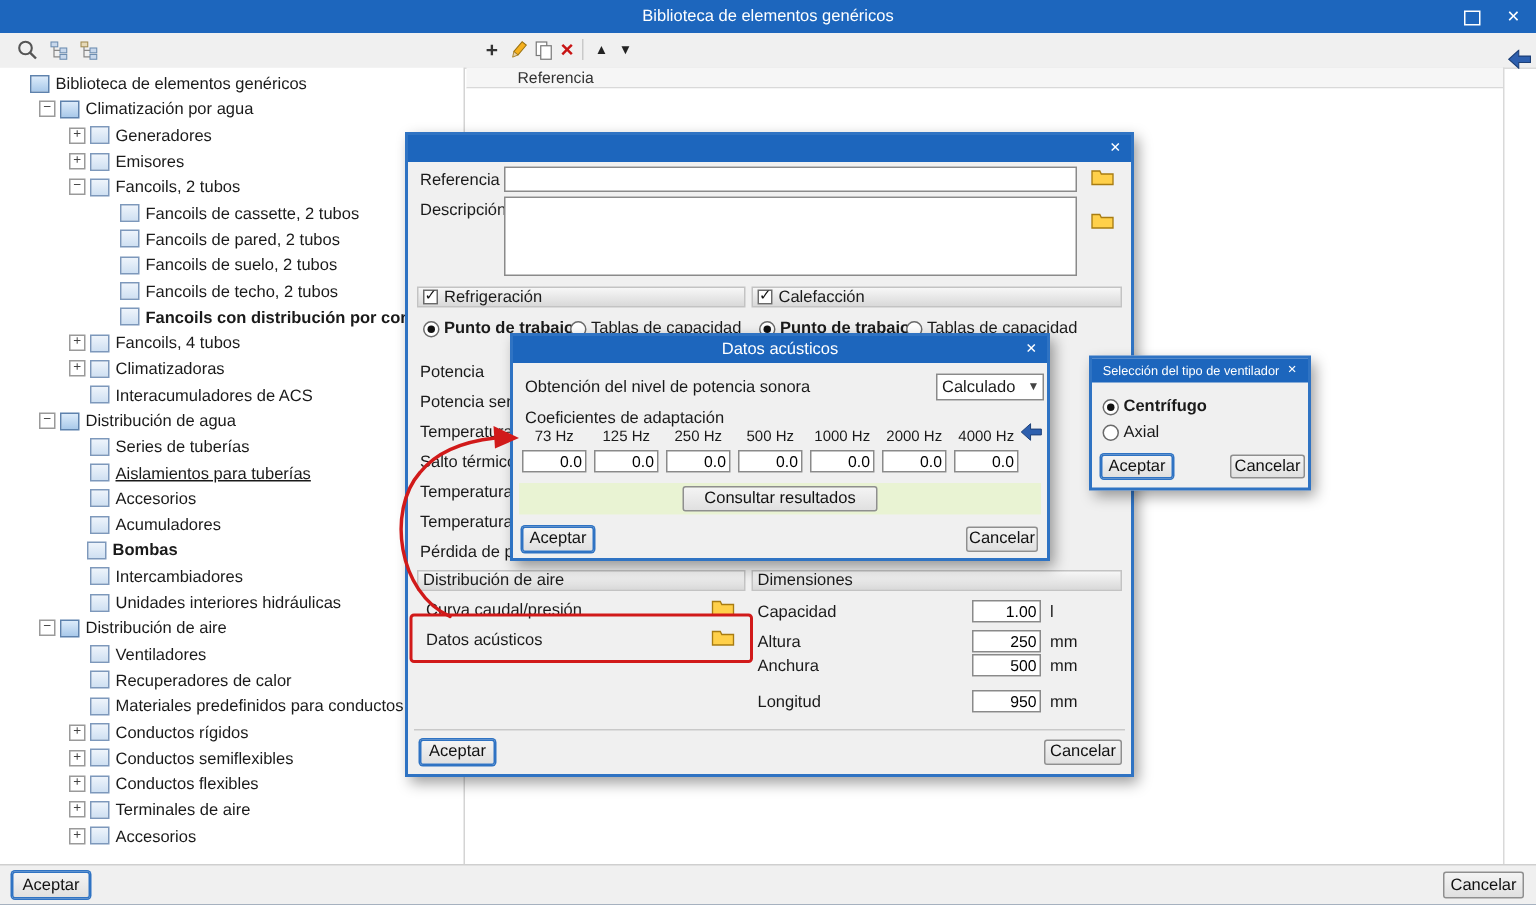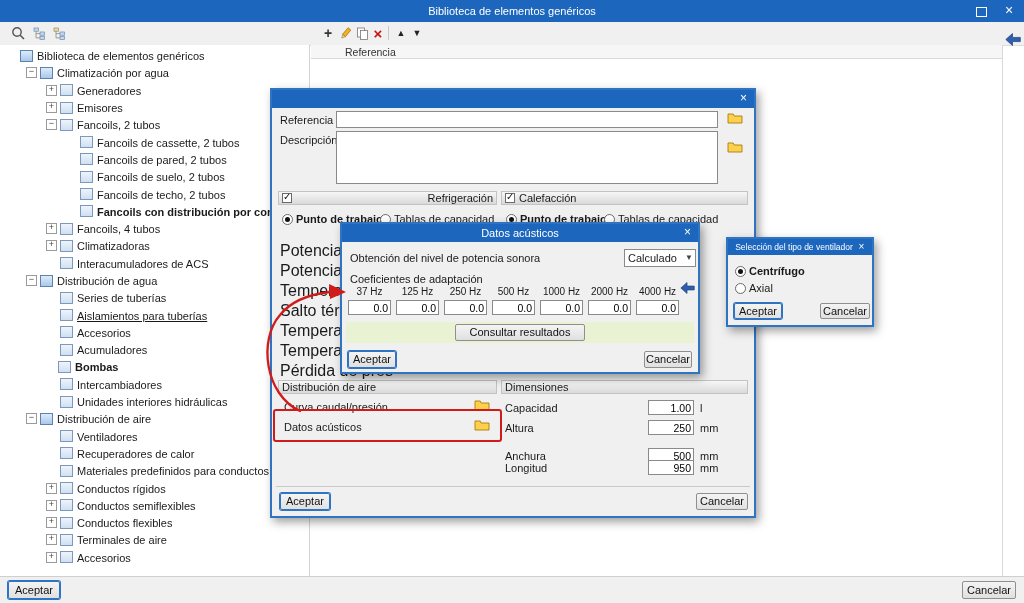--- a/index.html
+++ b/index.html
@@ -55,21 +55,21 @@
   .dd{position:absolute;box-sizing:border-box;background:#fff;border:1px solid #8a8a8a;font-size:11px;padding:2px 14px 0 3px;}
   .dd .dda{position:absolute;right:2px;top:3px;font-size:8px;color:#444;}
   
   .bands{position:absolute;display:flex;gap:5px;}
   .band-col{width:43px;text-align:center;}
   .band-hdr{font-size:10px;margin-bottom:3px;white-space:nowrap;}
   .band-inp{width:43px;height:15px;box-sizing:border-box;border:1px solid #8a8a8a;background:#fff;
             font-family:"Liberation Sans",sans-serif;font-size:10.5px;text-align:right;padding:0 2px;}
   .consult-band{position:absolute;background:#e9f3d3;}
   
-  .lf{position:absolute;left:0;font-size:16px;white-space:nowrap;}
+  .lf{position:absolute;left:0;font-size:11px;white-space:nowrap;}
   .air-row{position:absolute;left:0;width:219px;height:18px;}
   .air-lbl{position:absolute;left:6px;top:2px;white-space:nowrap;}
   .icon-btn{position:absolute;width:18px;height:14px;cursor:default;}
   .air-row .icon-btn{left:196px;top:0;}
   .dim-row{position:absolute;left:0;width:247px;height:16px;}
   .dim-lbl{position:absolute;left:4px;top:2px;}
   .dim-inp{position:absolute;left:147px;top:0;width:46px;height:15px;box-sizing:border-box;border:1px solid #8a8a8a;background:#fff;
            font-family:"Liberation Sans",sans-serif;font-size:10.5px;text-align:right;padding:0 2px;}
   .dim-unit{position:absolute;left:199px;top:2px;}
   .hline{position:absolute;height:1px;background:#c9c9c9;}
@@ -316,21 +316,21 @@
     </span>
 
     <span class="lbl" style="left:8px;top:44px;">Descripción</span>
     <textarea class="tb" style="left: 64px; top: 41px; width: 382px; height: 53px;"></textarea>
     <span class="icon-btn" style="left:455px;top:51px;">
       <svg width="16" height="12">
           <path d="M1 3.5 L1 11 L15 11 L15 4 L7.2 4 L6.2 2 L1 2 Z" fill="#ffd04a" stroke="#a87c12" stroke-width="0.9"></path>
         </svg>
     </span>
 
-    <div class="sect-hdr" style="left:6px;top:101px;width:219px;justify-content:space-between;">
+    <div class="sect-hdr" style="left:6px;top:101px;width:219px;">
       <span class="cb checked"></span>
       <span>Refrigeración</span>
     </div>
     <div class="sect-hdr" style="left:229px;top:101px;width:247px;">
       <span class="cb checked"></span>
       <span>Calefacción</span>
     </div>
 
     <span class="rb on" style="left:10px;top:124px;"></span>
     <span class="lbl" style="left:24px;top:123px;font-weight:bold;">Punto de trabajo</span>
@@ -377,21 +377,21 @@
         <div class="dim-row" style="top: 0px;">
           <div class="dim-lbl">Capacidad</div>
           <input class="dim-inp" value="1.00" style="">
           <div class="dim-unit">l</div>
         </div>
         <div class="dim-row" style="top: 20px;">
           <div class="dim-lbl">Altura</div>
           <input class="dim-inp" value="250" style="">
           <div class="dim-unit">mm</div>
         </div>
-        <div class="dim-row" style="top: 48px; text-decoration: underline;">
+        <div class="dim-row" style="top: 36px; text-decoration: underline;">
           <div class="dim-lbl">Anchura</div>
           <input class="dim-inp" value="500" style="">
           <div class="dim-unit">mm</div>
         </div>
         <div class="dim-row" style="top: 60px;">
           <div class="dim-lbl">Longitud</div>
           <input class="dim-inp" value="950" style="">
           <div class="dim-unit">mm</div>
         </div>
       </div>
@@ -411,21 +411,21 @@
 
     <span class="lbl" style="left:8px;top:28px;">Obtención del nivel de potencia sonora</span>
     <div class="dd" style="left:282px;top:25px;width:72px;height:18px;">
       <span>Calculado</span>
       <span class="dda">▼</span>
     </div>
 
     <span class="lbl" style="left:8px;top:49px;">Coeficientes de adaptación</span>
 
     <div class="bands" style="left:6px;top:62px;">
-        <div class="band-col"><div class="band-hdr">37 Hz</div><input class="band-inp" value="0.0" style=""></div>
+        <div class="band-col"><div class="band-hdr">73 Hz</div><input class="band-inp" value="0.0" style=""></div>
         <div class="band-col"><div class="band-hdr">125 Hz</div><input class="band-inp" value="0.0" style=""></div>
         <div class="band-col"><div class="band-hdr">250 Hz</div><input class="band-inp" value="0.0" style=""></div>
         <div class="band-col"><div class="band-hdr">500 Hz</div><input class="band-inp" value="0.0" style=""></div>
         <div class="band-col"><div class="band-hdr">1000 Hz</div><input class="band-inp" value="0.0" style=""></div>
         <div class="band-col"><div class="band-hdr">2000 Hz</div><input class="band-inp" value="0.0" style=""></div>
         <div class="band-col"><div class="band-hdr">4000 Hz</div><input class="band-inp" value="0.0" style=""></div>
       </div>
     <span style="position:absolute;left:338px;top:58px;">
       <svg width="15" height="12" viewBox="0 0 16 13">
           <path d="M7.5 0.5 L0.8 6.5 L7.5 12.5 L7.5 8.6 L15.3 8.6 L15.3 4.4 L7.5 4.4 Z" fill="#2d5fae" stroke="#1c3f77" stroke-width="0.7"></path>

